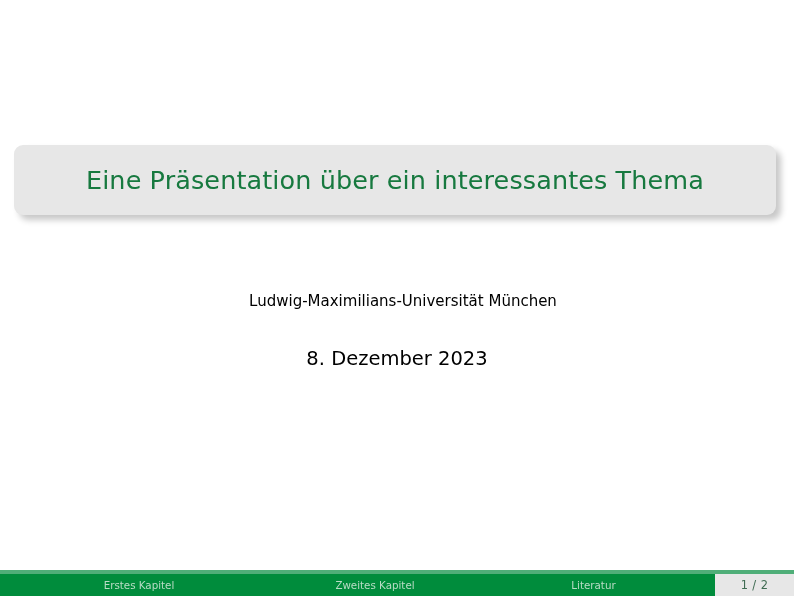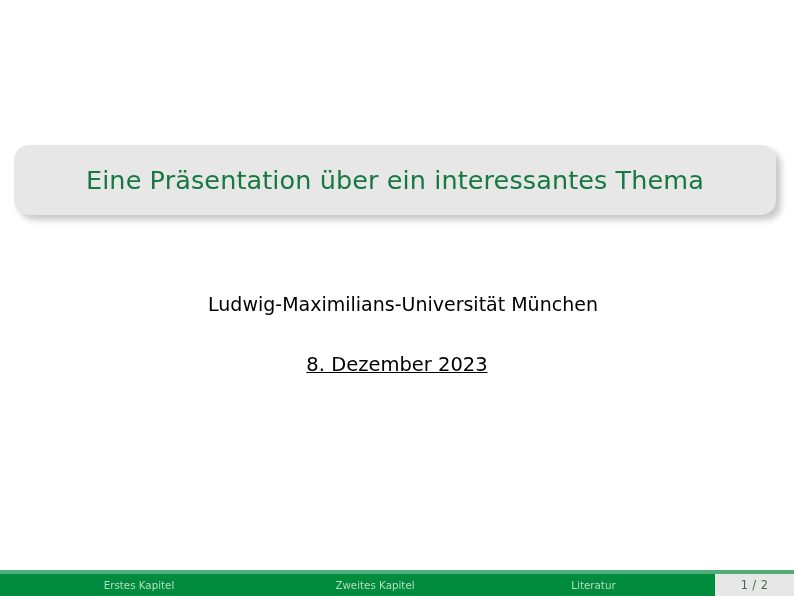--- a/index.html
+++ b/index.html
@@ -26,21 +26,21 @@
     position: absolute;
     left: 14px;
     top: 145px;
     width: 762px;
     height: 70px;
   }
   #title-box {
     position: absolute;
     inset: 0;
     background: #e7e7e7;
-    border-radius: 15px;
+    border-radius: 9px;
     box-shadow: 5px 5px 6px rgba(0,0,0,0.22);
     display: flex;
     align-items: center;
     justify-content: center;
   }
   #title-text {
     color: #17793f;
     font-size: 25.5px;
     font-weight: 400;
     letter-spacing: 0.1px;
@@ -58,29 +58,28 @@
     text-align: center;
     color: #000000;
   }
   #author {
     font-size: 19.5px;
     line-height: 1.2;
     margin: 0;
   }
   #institute {
     margin: 32px 0 0 12px;
-    font-size: 19px;
+    font-size: 15px;
     line-height: 1.55;
   }
   #institute div { margin: 0; }
   #date {
     margin: 34px 0 0 0;
     font-size: 19.5px;
     line-height: 1.2;
-    text-decoration: underline;
   }
 
   
   #footer {
     position: absolute;
     left: 0;
     right: 0;
     bottom: 0;
     height: 26px;
   }

